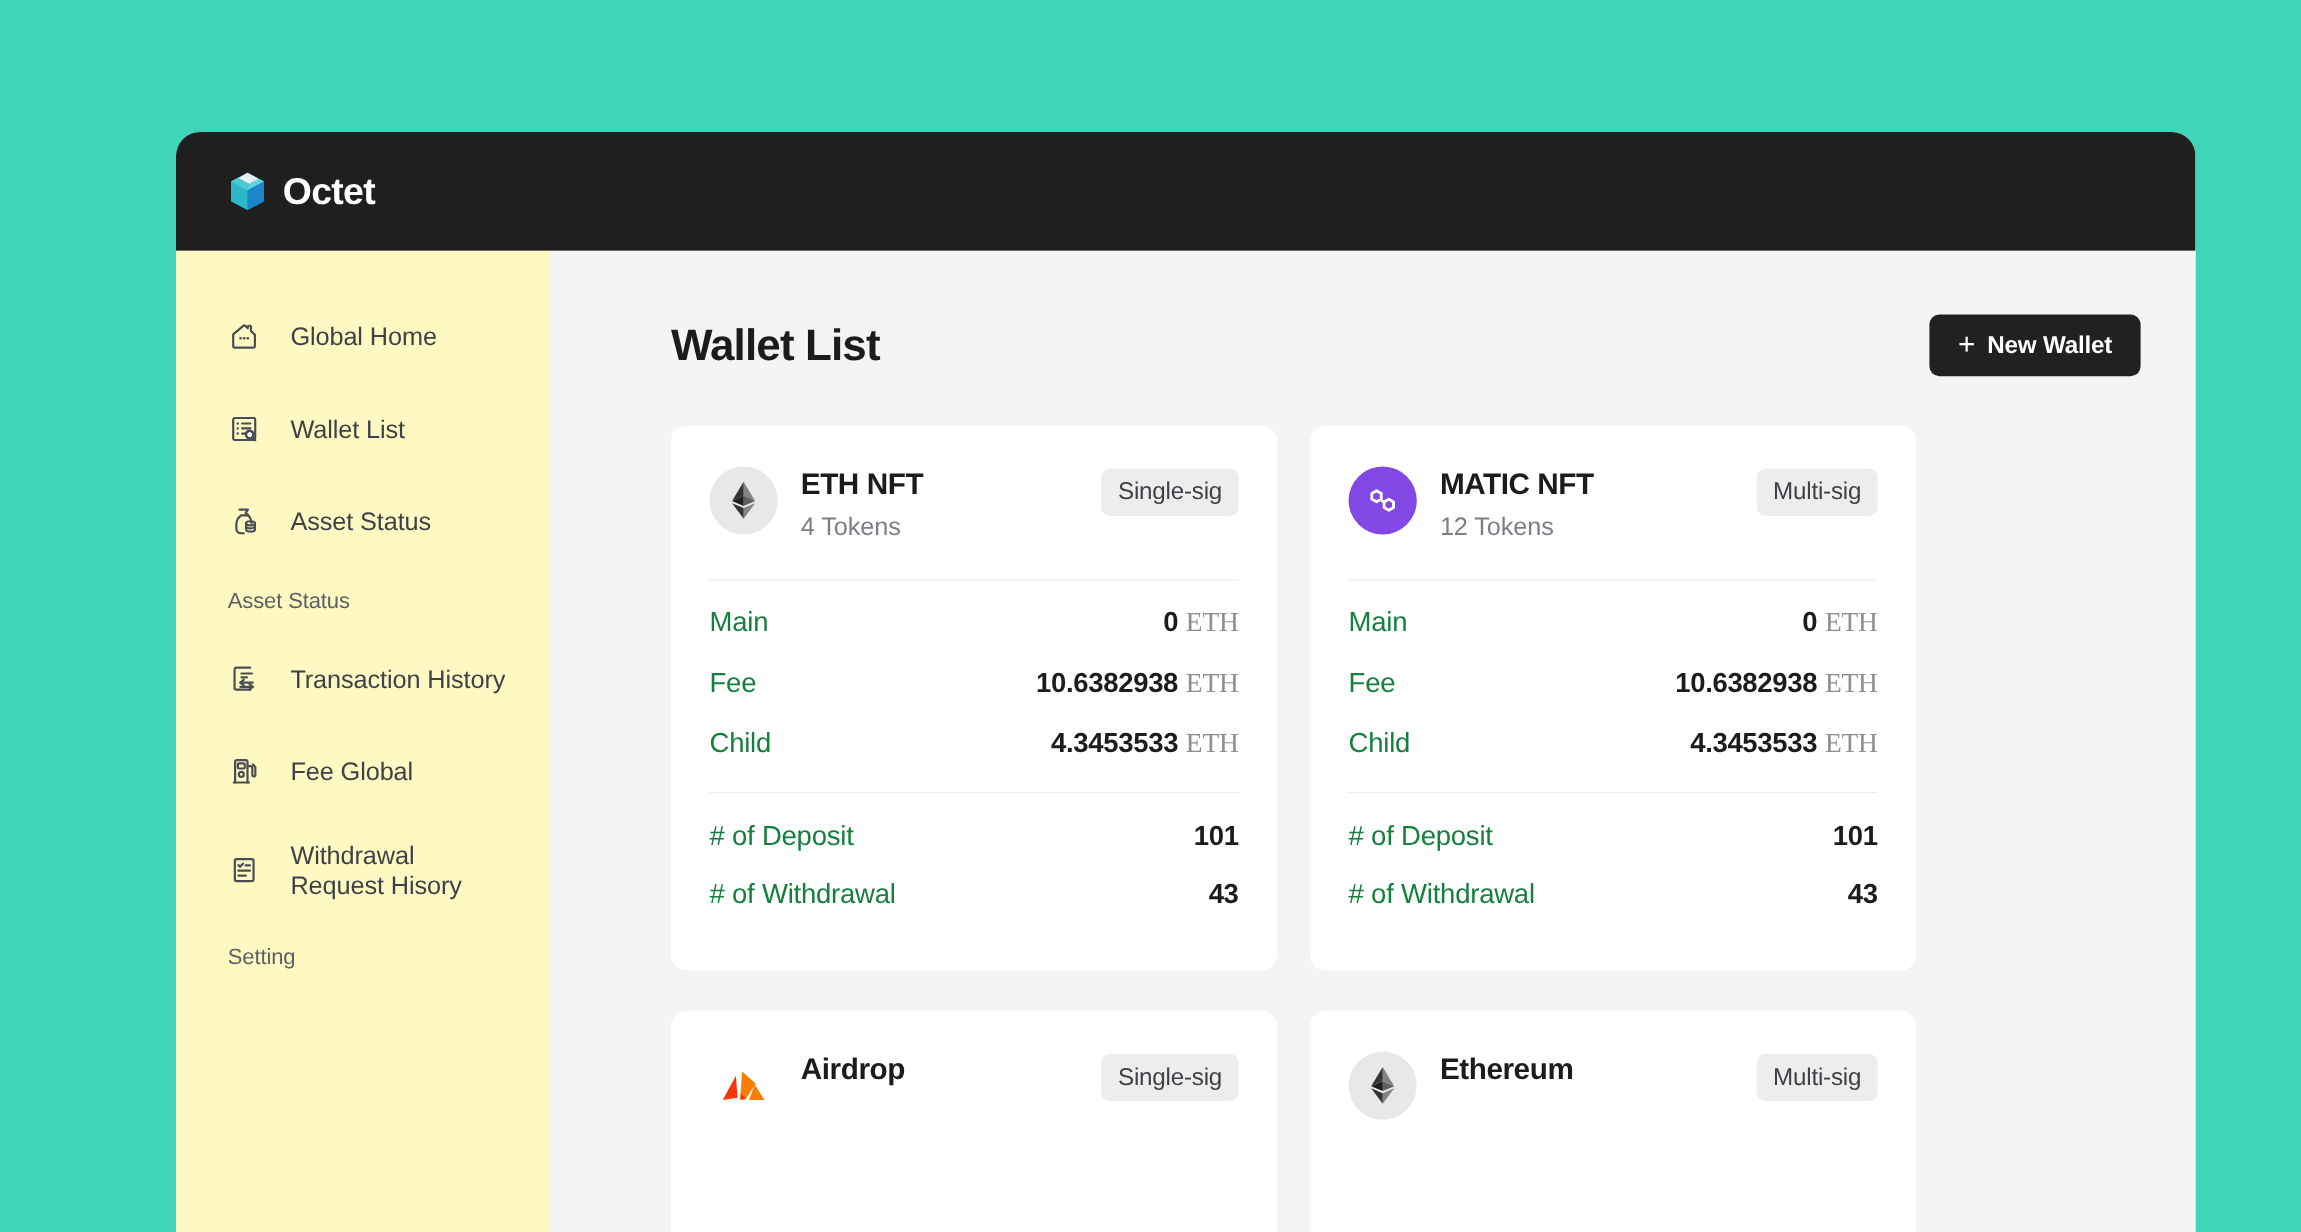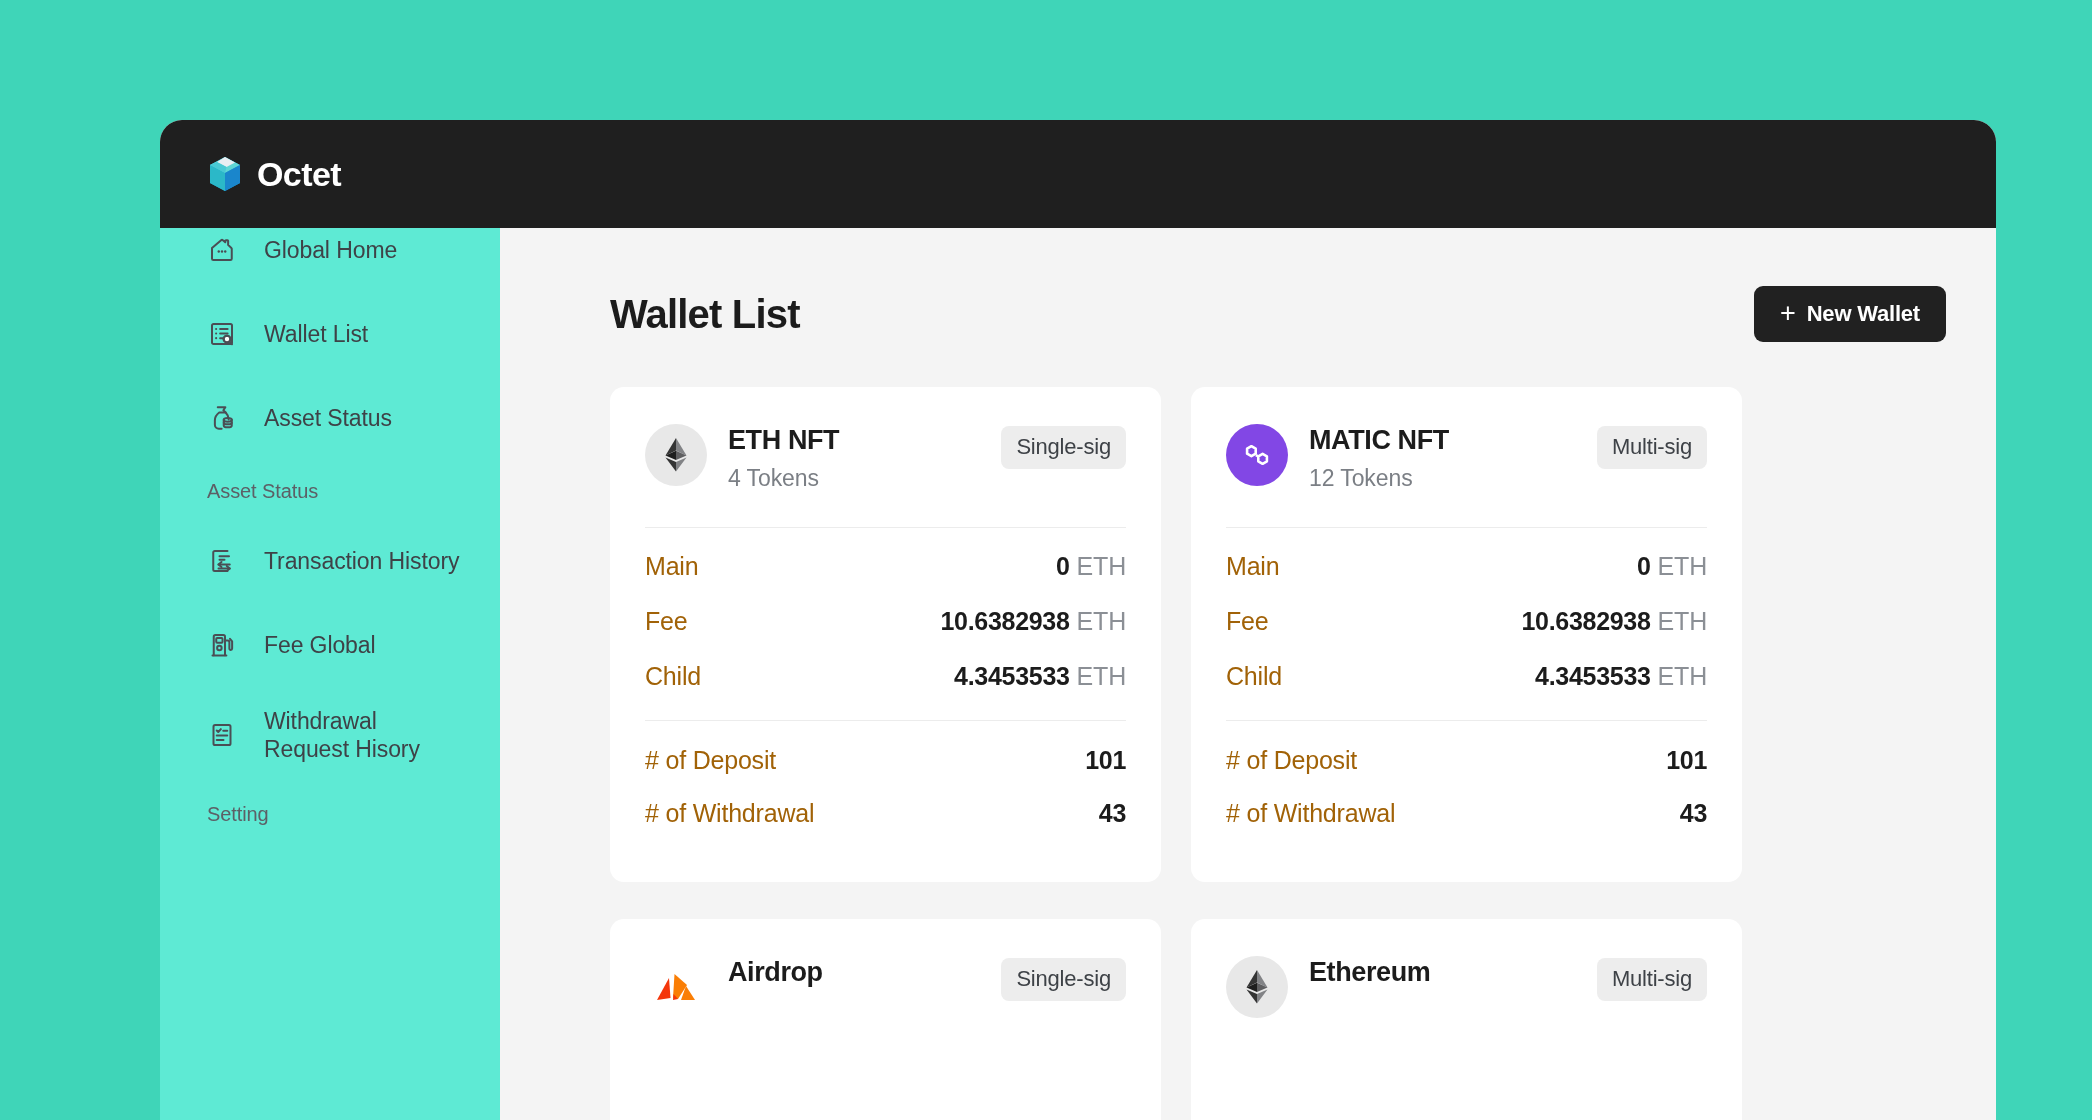--- a/index.html
+++ b/index.html
@@ -53,21 +53,22 @@
   
   .body-split {
     display: flex;
     height: calc(100% - 108px);
   }
 
   
   .sidebar {
     width: 340px;
     flex: 0 0 340px;
-    background: #5eead4;
+    background: #fef9c3;
+    padding-top: 56px;
   }
   .nav-item {
     display: flex;
     align-items: center;
     gap: 27px;
     padding: 0 34px 0 47px;
     min-height: 44px;
     margin-bottom: 40px;
     cursor: pointer;
   }
@@ -202,35 +203,36 @@
   .balance-list { padding-top: 24px; }
   .row {
     display: flex;
     align-items: baseline;
     justify-content: space-between;
     margin-bottom: 26px;
   }
   .row:last-child { margin-bottom: 0; }
   .row-label {
     font-size: 25px;
-    color: #a16207;
+    color: #15803d;
     letter-spacing: -0.2px;
   }
   .row-value {
     font-size: 25px;
     color: #1c1c1c;
     font-weight: bold;
     letter-spacing: -0.3px;
   }
   .row-unit {
     font-size: 25px;
     color: #8b8f95;
     font-weight: normal;
     margin-left: 7px;
     letter-spacing: -0.2px;
+    font-family: Liberation Serif, serif;
   }
 
   .counts-list { padding-top: 25px; }
   .counts-list .row { margin-bottom: 24px; align-items: flex-end; }
 
   .divider-2 { margin-top: 29px; }
 </style>
 </head>
 <body>
 

